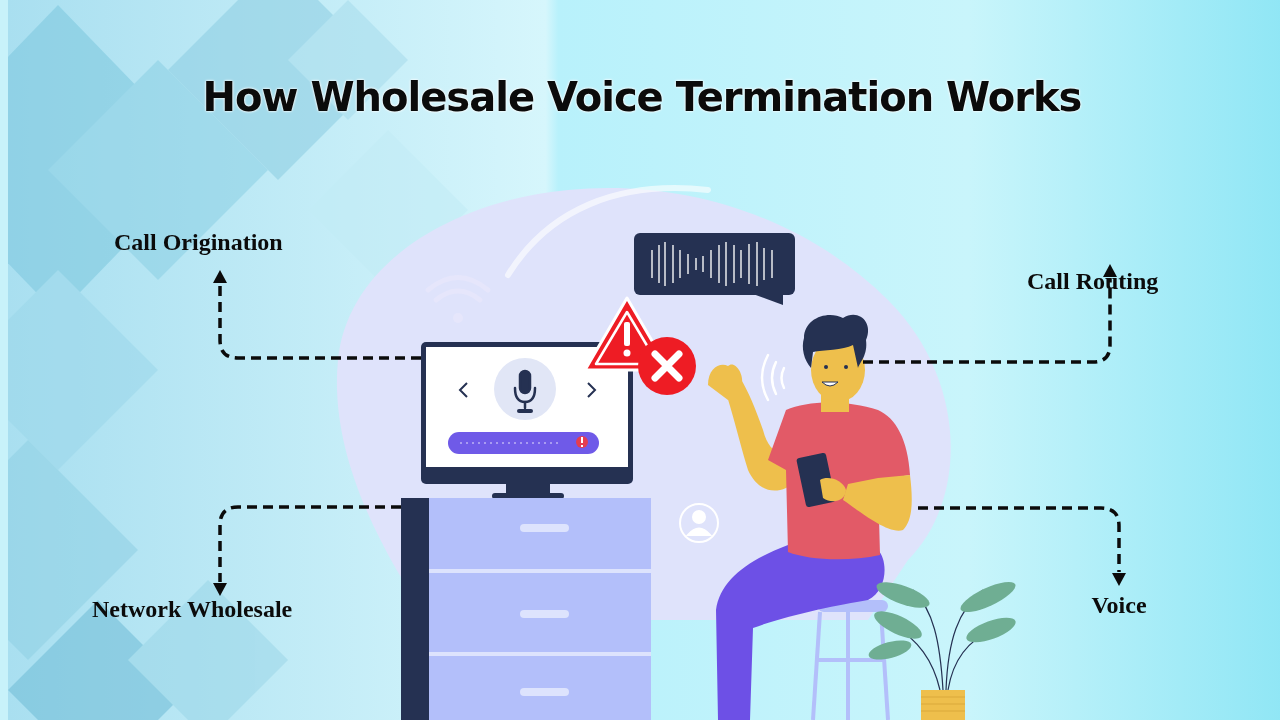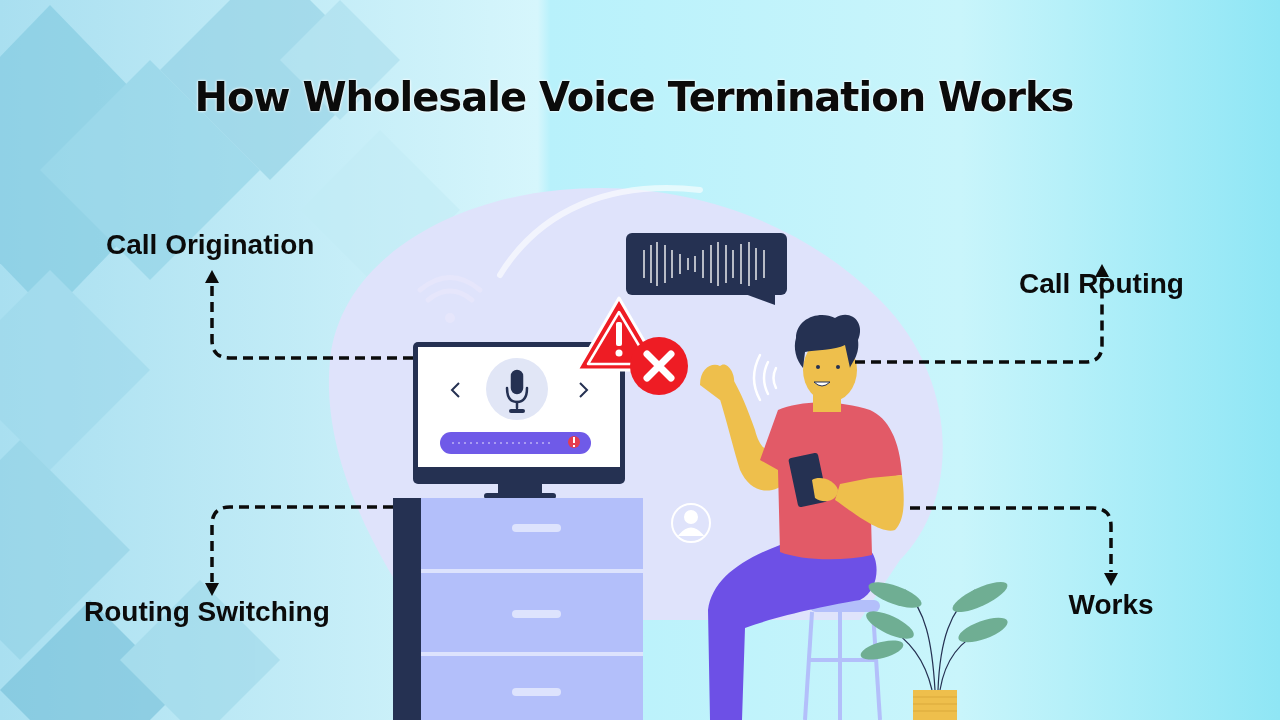--- a/index.html
+++ b/index.html
@@ -1,19 +1,19 @@
 <!DOCTYPE html>
 <html><head>
 <meta charset="utf-8">
 <style>
   html,body{margin:0;padding:0;}
   body{width:1280px;height:720px;overflow:hidden;position:relative;font-family:"Liberation Sans","DejaVu Sans",sans-serif;background:#c8f2fa;}
-  #stage{position:absolute;left:0;top:0;width:1049px;height:720px;}
+  #stage{position:absolute;left:8px;top:0;width:1049px;height:720px;}
   .title{position:absolute;left:0;width:1268px;top:74px;text-align:center;font-family:"DejaVu Sans",sans-serif;font-weight:bold;font-size:40px;color:#0b0b0b;letter-spacing:-1px;text-shadow:0 0 3px #fff,0 0 2px #fff;}
-  .label{position:absolute;font-family:Liberation Sans, sans-serif;font-weight:bold;font-size:28px;color:#0b0b0b;white-space:nowrap;}
+  .label{position:absolute;font-family:Liberation Serif, serif;font-weight:bold;font-size:24px;color:#0b0b0b;white-space:nowrap;}
   .label.center{text-align:center;}
 </style>
 </head>
 <body>
 
 <div id="stage">
 <svg width="1280" height="720" viewBox="0 0 1280 720" xmlns="http://www.w3.org/2000/svg">
   <defs>
     <linearGradient id="bgGrad" x1="0" y1="0" x2="1" y2="0">
       <stop offset="0" stop-color="#a9dff0"></stop>
@@ -192,17 +192,17 @@
   <g fill="none" stroke="#0b0b0b" stroke-width="3.5" stroke-dasharray="10,6">
     <path d="M910,508 L1093,508 Q1111,508 1111,526 L1111,572"></path>
   </g>
   <polygon points="1104,573 1118,573 1111,586" fill="#0b0b0b"></polygon>
 </svg>
 
 <div class="title">How Wholesale Voice Termination Works</div>
 
 <div class="label" style="left:106px;top:229px;">Call Origination</div>
 <div class="label" style="left:1019px;top:229px;margin-top:39px;">Call Routing</div>
-<div class="label" style="left:84px;top:596px;">Routing Switching</div>
+<div class="label" style="left:84px;top:596px;">Network Wholesale</div>
 <div class="label center" style="left:1020px;top:586px;width:182px;line-height:38px;">
-  <div>Works</div>
+  <div>Voice</div>
 </div>
 </div>
 
 </body></html>

